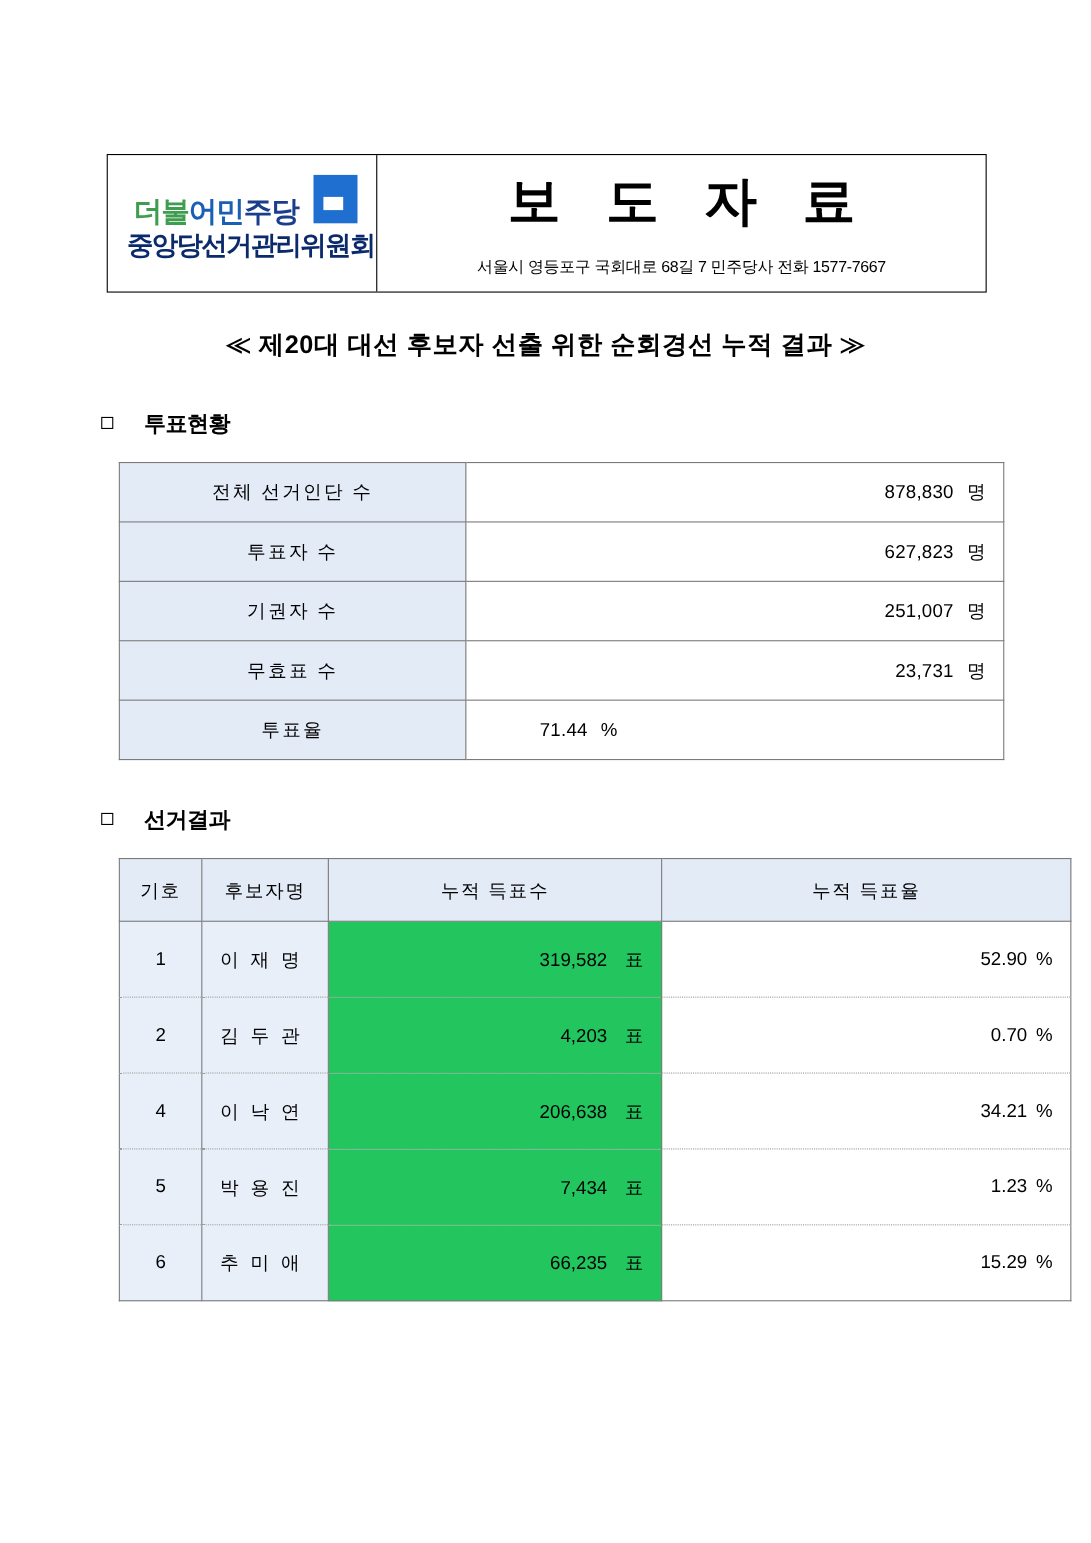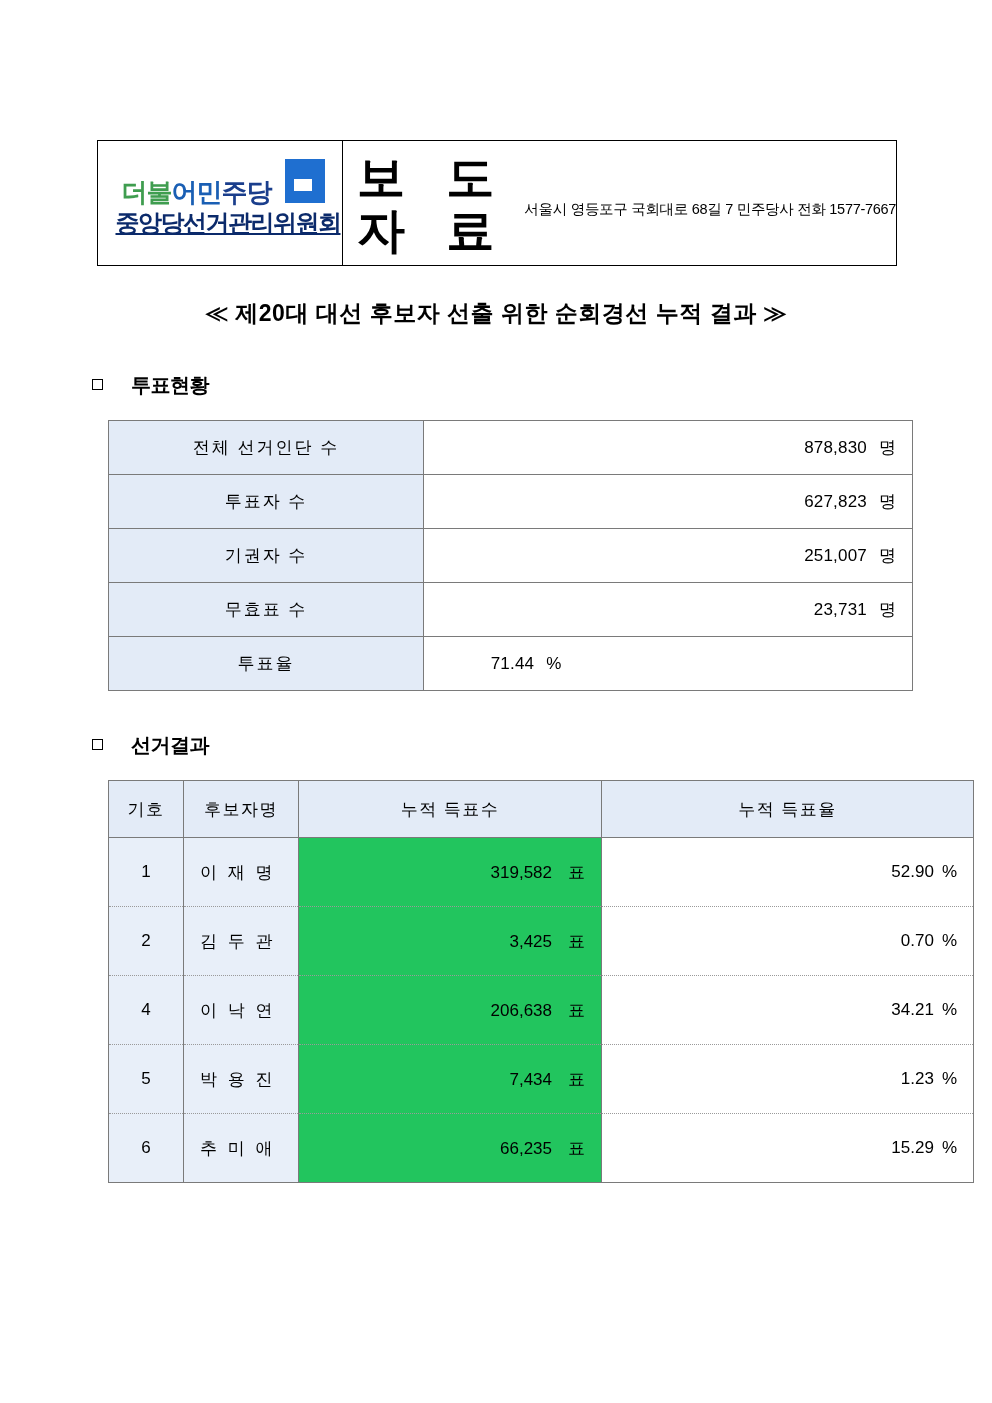--- a/index.html
+++ b/index.html
@@ -60,21 +60,20 @@
   }
   .logo-line2 {
     position: absolute;
     left: 8px;
     top: 54px;
     font-size: 24px;
     font-weight: bold;
     letter-spacing: -1.5px;
     white-space: nowrap;
     color: #0b2a6b;
-    text-decoration: underline;
   }
   .logo-mark {
     position: absolute;
     right: 4px;
     top: 6px;
     width: 44px;
     height: 48px;
   }
   .logo-mark .sq-outer {
     position: absolute;
@@ -85,20 +84,21 @@
   .logo-mark .sq-dot {
     position: absolute;
     left: 9px; top: 20px;
     width: 18px; height: 12px;
     background: #ffffff;
   }
 
   .header-title-cell {
     flex: 1;
     display: flex;
+    flex-direction: column;
     align-items: center;
     justify-content: center;
     box-sizing: border-box;
     gap: 10px;
   }
   .press-title {
     font-size: 48px;
     font-weight: bold;
     letter-spacing: 14px;
     padding-left: 14px;
@@ -287,21 +287,21 @@
     <tbody>
       <tr>
         <td class="c-no">1</td>
         <td class="c-name">이 재 명</td>
         <td class="c-votes"><span>319,582</span><span class="unit">표</span></td>
         <td class="c-rate"><span>52.90</span><span class="unit-pct">%</span></td>
       </tr>
       <tr>
         <td class="c-no">2</td>
         <td class="c-name">김 두 관</td>
-        <td class="c-votes"><span>3,425</span><span class="unit">표</span></td>
+        <td class="c-votes"><span>4,203</span><span class="unit">표</span></td>
         <td class="c-rate"><span>0.70</span><span class="unit-pct">%</span></td>
       </tr>
       <tr>
         <td class="c-no">4</td>
         <td class="c-name">이 낙 연</td>
         <td class="c-votes"><span>206,638</span><span class="unit">표</span></td>
         <td class="c-rate"><span>34.21</span><span class="unit-pct">%</span></td>
       </tr>
       <tr>
         <td class="c-no">5</td>

